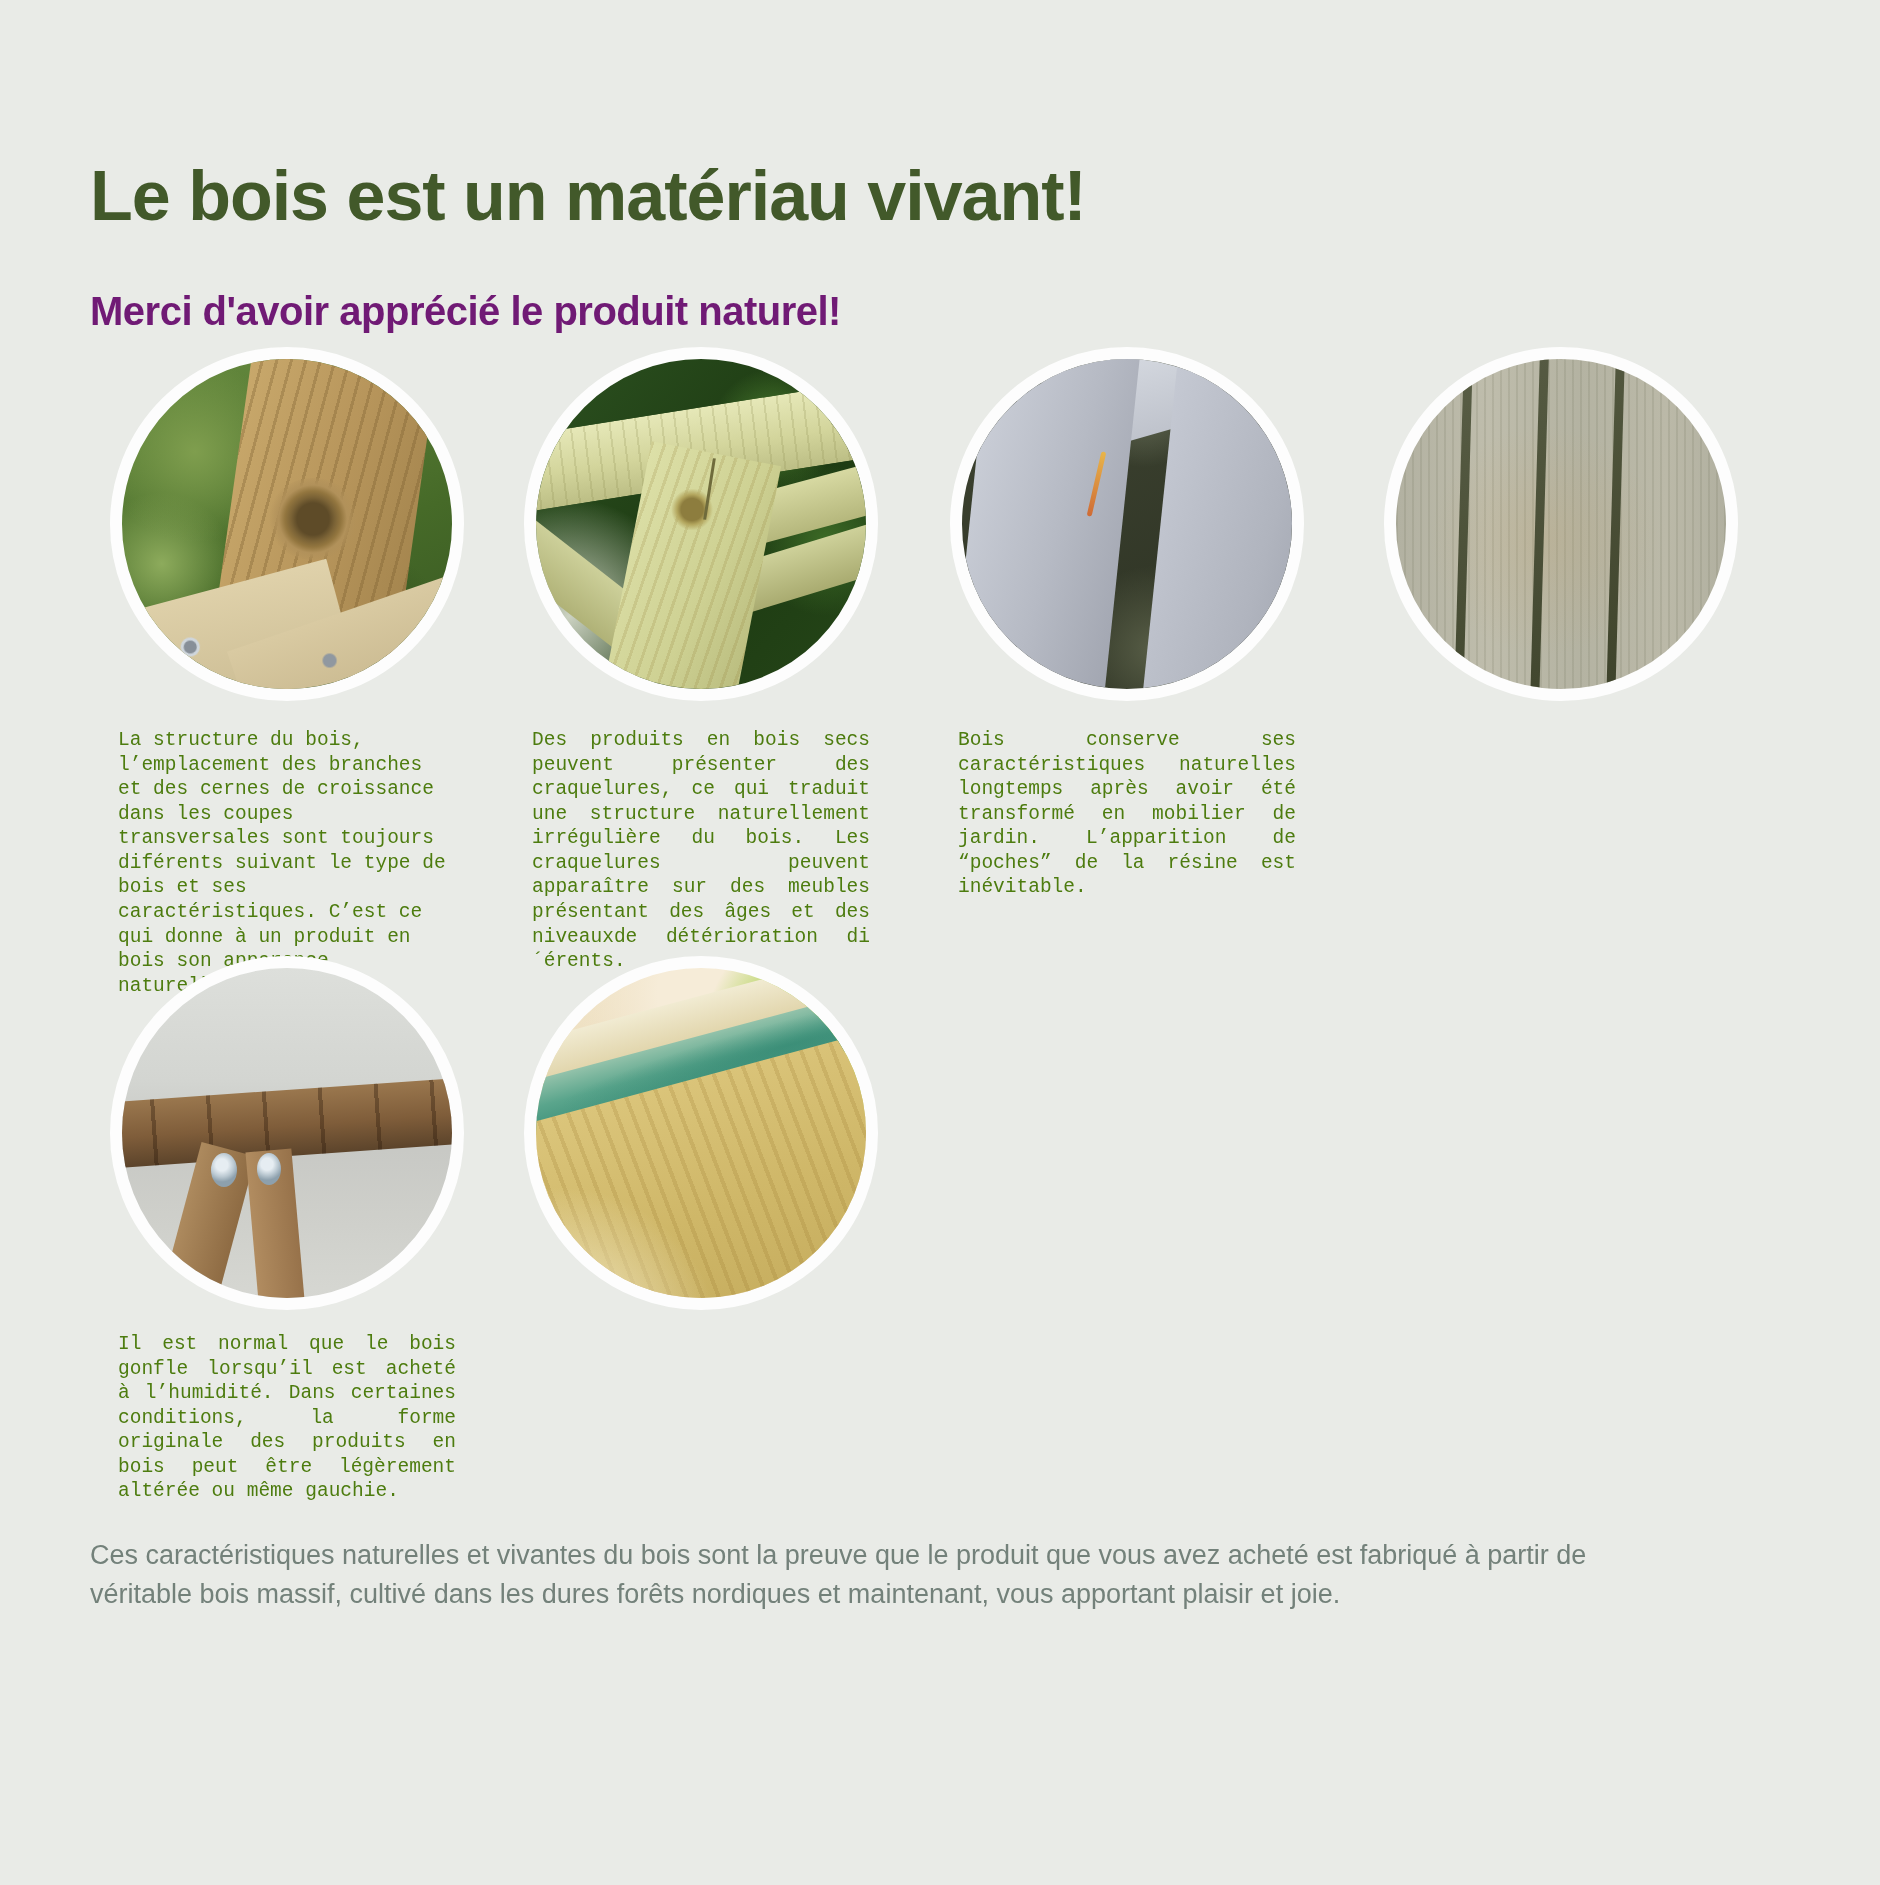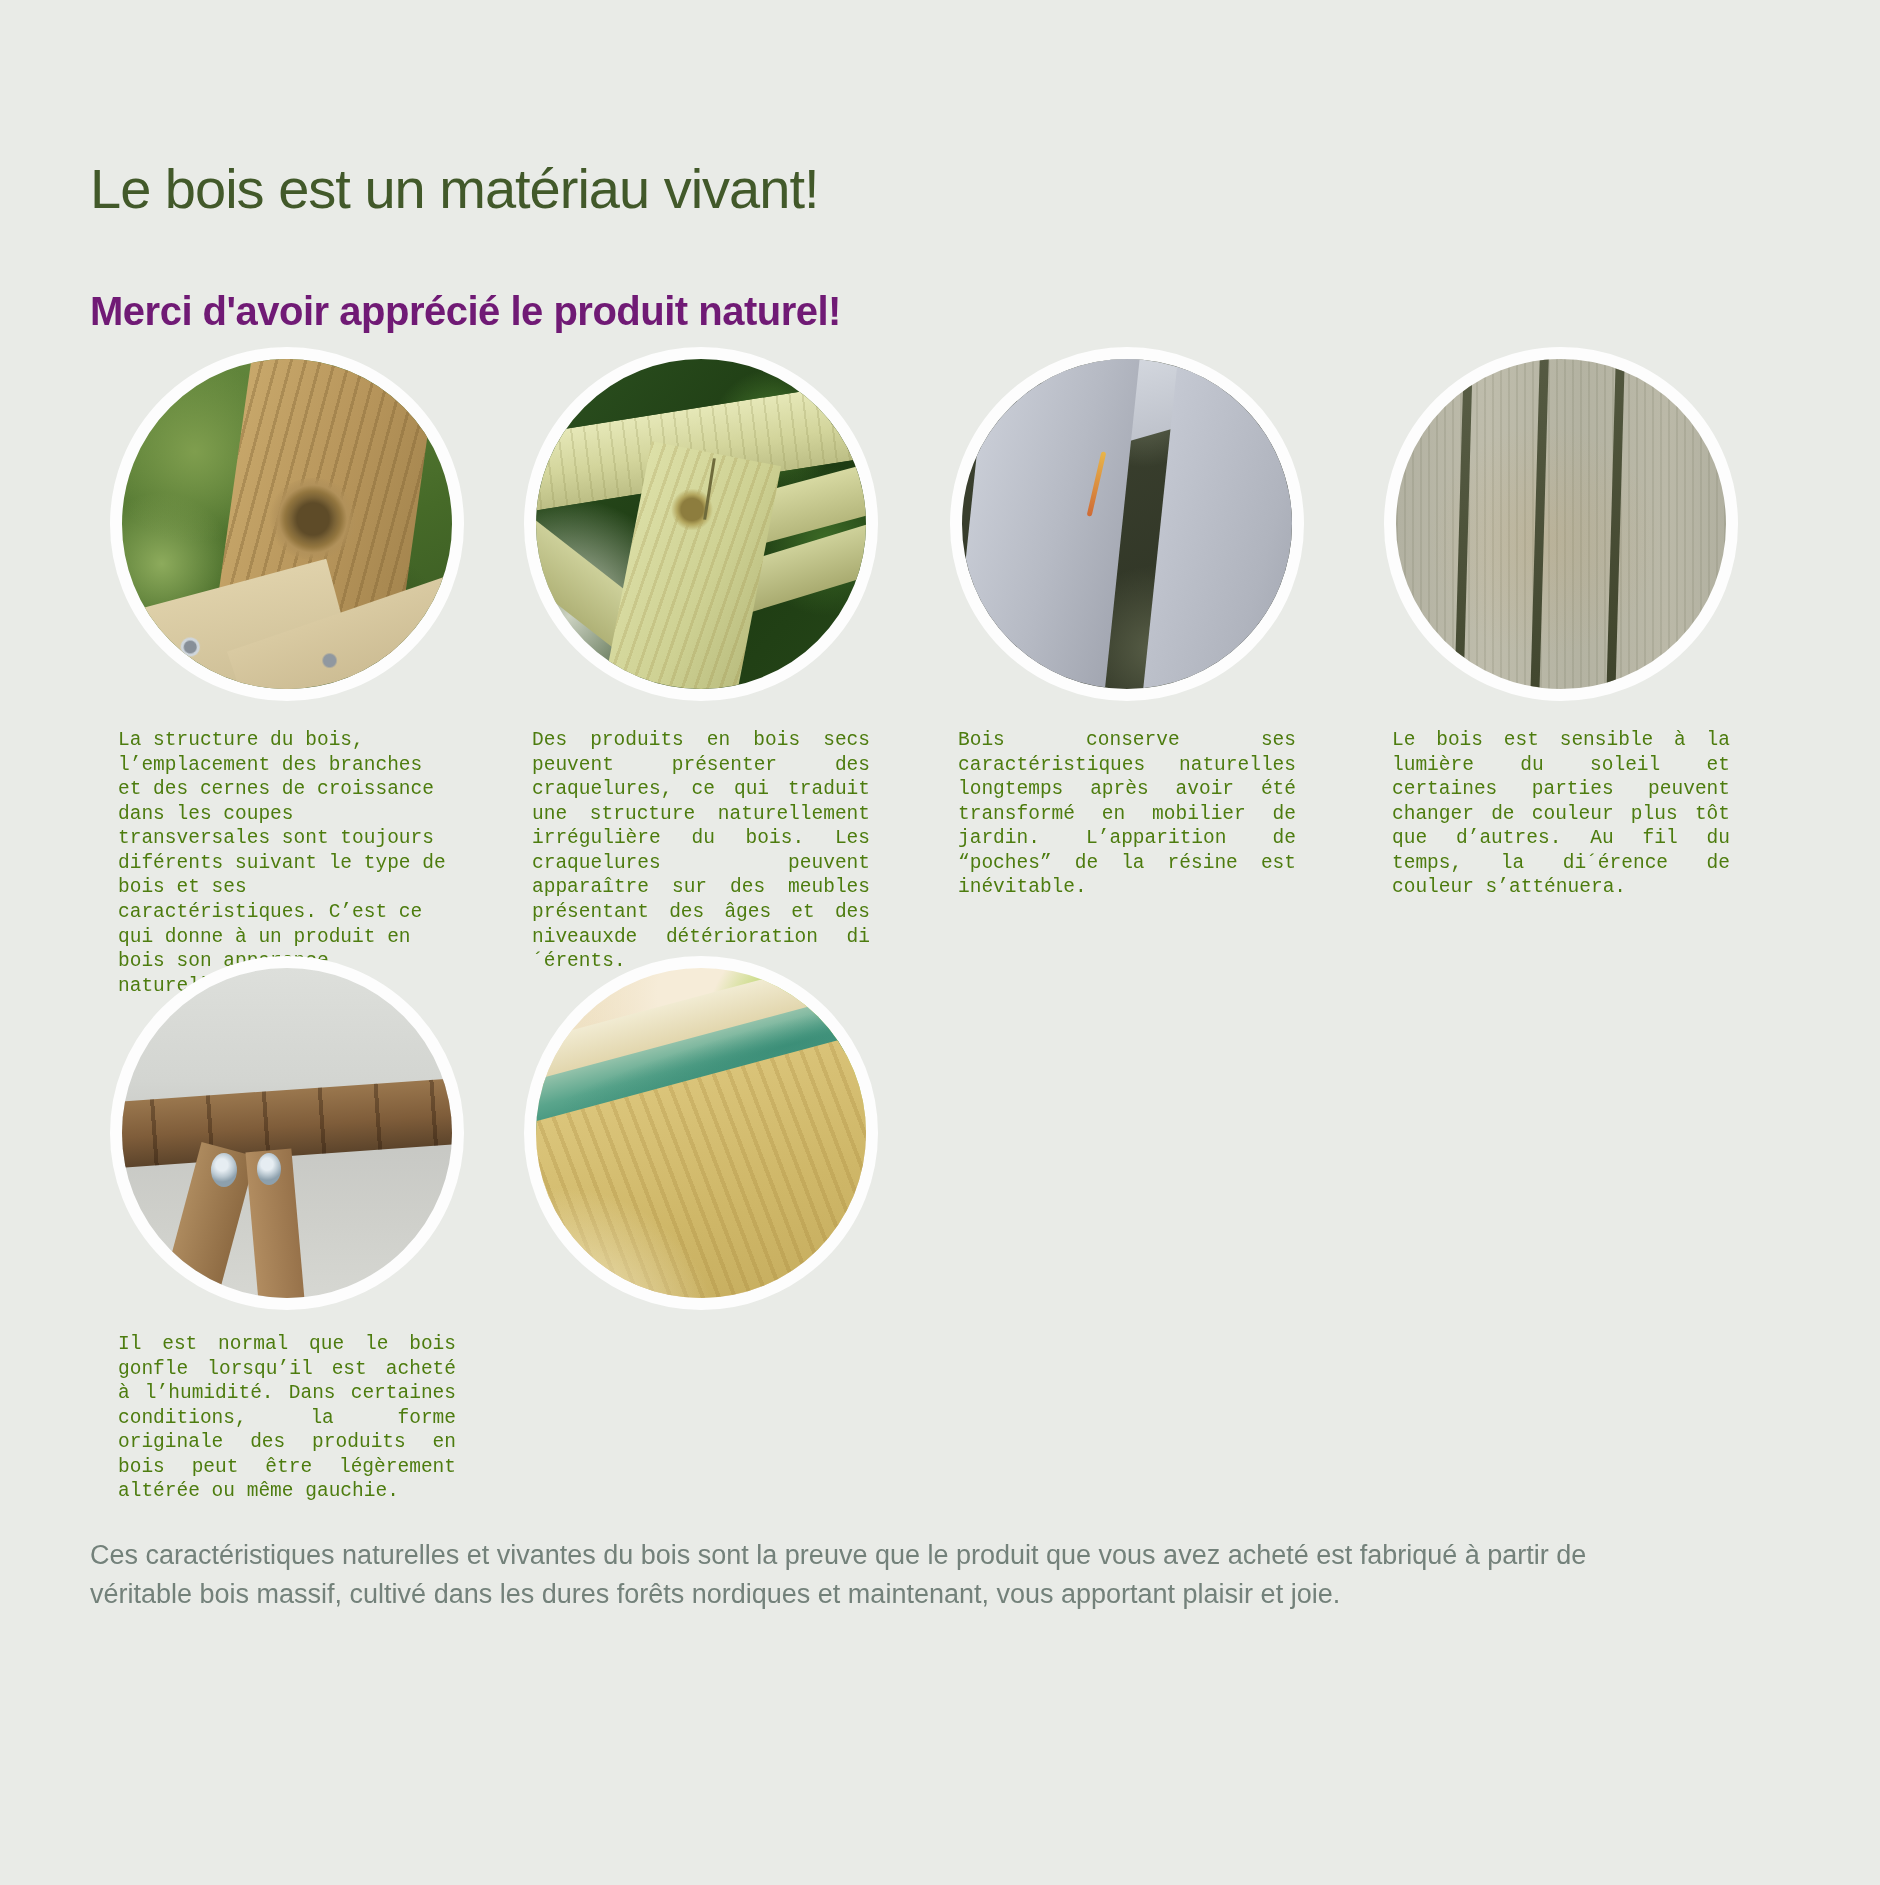--- a/index.html
+++ b/index.html
@@ -5,21 +5,21 @@
   html,body{margin:0;padding:0;}
   body{
     width:1880px;height:1885px;
     background:#e9ebe7;
     font-family:"Liberation Sans", sans-serif;
     position:relative;
     overflow:hidden;
   }
   .page-title{
     position:absolute;left:90px;top:158px;margin:0;
-    font-size:56px;font-weight:normal;letter-spacing:-1px;
+    font-size:70px;font-weight:bold;letter-spacing:-1px;
     color:#42592a;line-height:1.1;white-space:nowrap;
   }
   .page-subtitle{
     position:absolute;left:90px;top:289px;margin:0;
     font-size:40px;font-weight:bold;letter-spacing:-0.5px;
     color:#701a75;line-height:1.1;white-space:nowrap;
   }
   .card{position:absolute;width:354px;}
   .card.pos1{left:110px;top:347px;}
   .card.pos2{left:524px;top:347px;}
@@ -181,21 +181,20 @@
     </div>
     <p class="caption">Bois conserve ses caractéristiques naturelles longtemps après avoir été transformé en mobilier de jardin. L’apparition de “poches” de la résine est inévitable.</p>
   </article>
 
   <article class="card pos4">
     <div class="circle p4">
       <i class="g1"></i>
       <i class="g2"></i>
       <i class="g3"></i>
     </div>
-    <p class="caption">Le bois est sensible à la lumière du soleil et certaines parties peuvent changer de couleur plus tôt que d’autres. Au fil du temps, la di´érence de couleur s’atténuera.</p>
   </article>
 
   <article class="card pos5">
     <div class="circle p5">
       <i class="tabletop"></i>
       <i class="leg-a"></i>
       <i class="leg-b"></i>
       <i class="bolt-a"></i>
       <i class="bolt-b"></i>
     </div>

